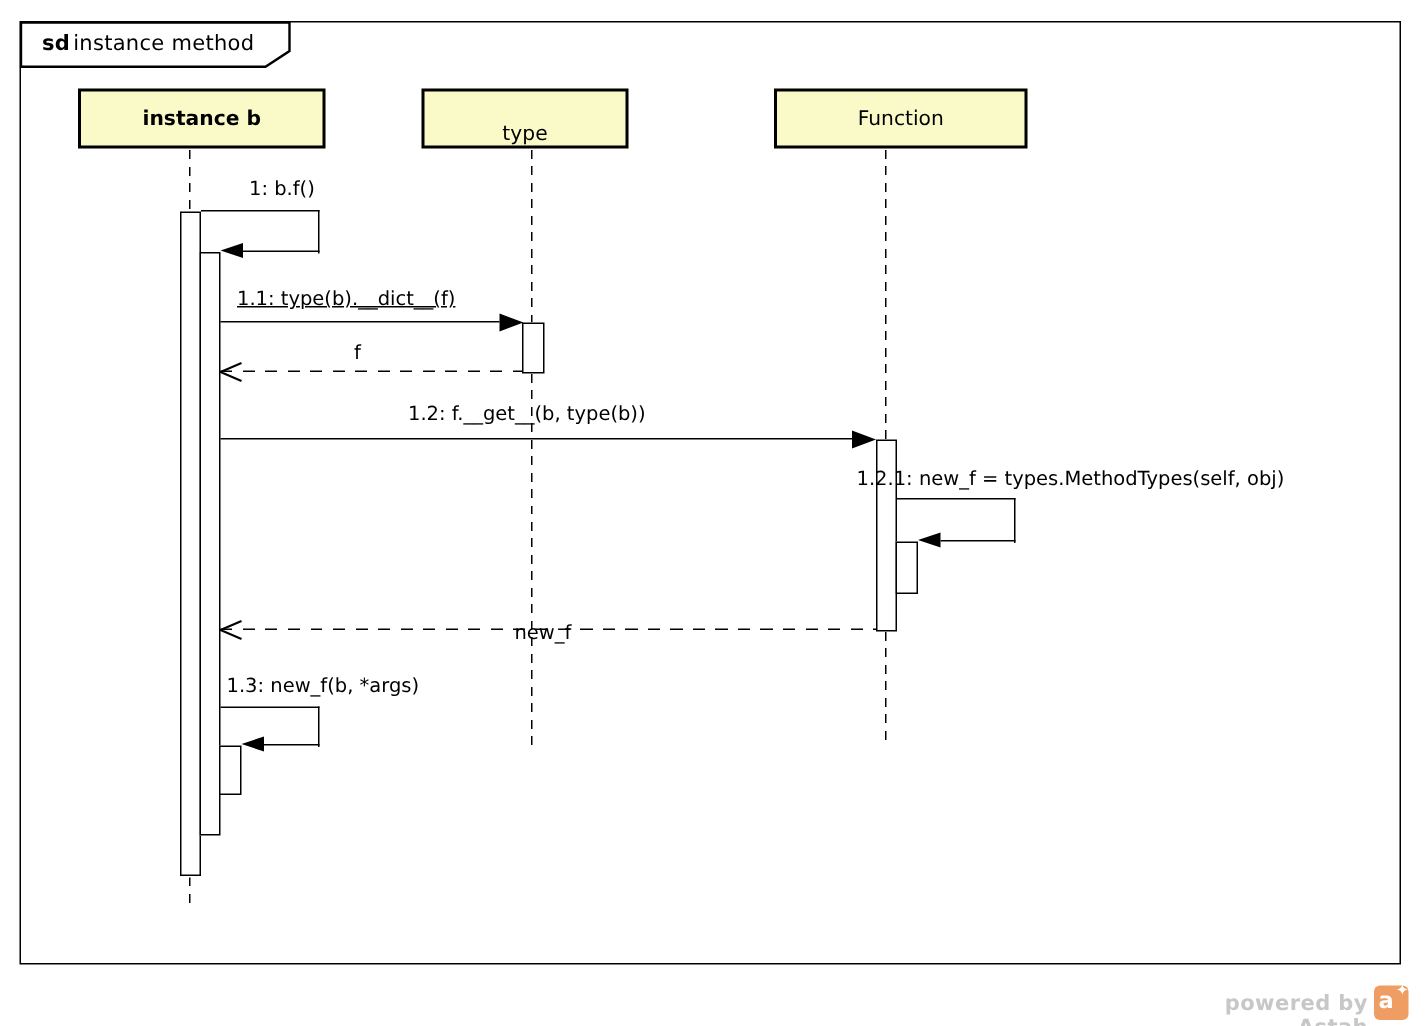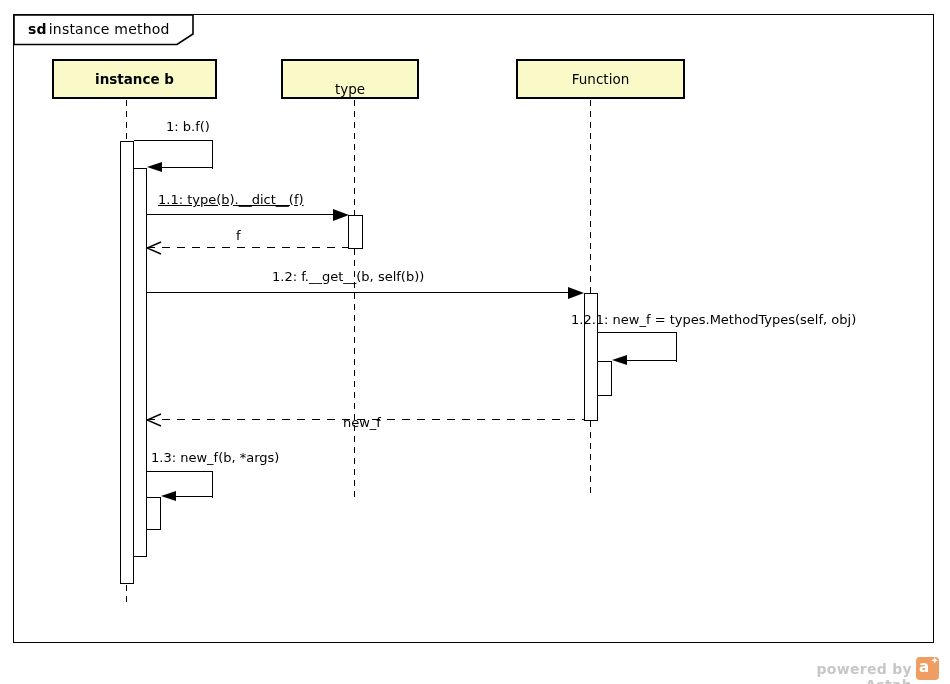--- a/index.html
+++ b/index.html
@@ -118,21 +118,21 @@
 <div class="msg-label" style="left:158px;top:192px;text-decoration:underline;">1.1: type(b).__dict__(f)</div>
 <div class="seg-h" style="left:147px;top:214px;width:186px;"></div>
 <div class="arrow-right" style="left:333px;top:209px;"></div>
 
 <div class="msg-label" style="left:236px;top:228px;">f</div>
 <div class="dash-h" style="left:147px;top:247px;width:201px;"></div>
 <svg class="abs" style="left:146px;top:241px;" width="16" height="14">
   <path d="M15,1 L1,7 L15,13" fill="none" stroke="#000" stroke-width="1.4"></path>
 </svg>
 
-<div class="msg-label" style="left:272px;top:269px;">1.2: f.__get__(b, self(b))</div>
+<div class="msg-label" style="left:272px;top:269px;">1.2: f.__get__(b, type(b))</div>
 <div class="seg-h" style="left:147px;top:292px;width:421px;"></div>
 <div class="arrow-right" style="left:568px;top:287px;"></div>
 
 <div class="msg-label" style="left:571px;top:312px;text-align:right;">1.2.1: new_f = types.MethodTypes(self, obj)</div>
 <div class="seg-h" style="left:598px;top:332px;width:79px;"></div>
 <div class="seg-v" style="left:676px;top:332px;height:30px;"></div>
 <div class="seg-h" style="left:627px;top:360px;width:50px;"></div>
 <div class="arrow-left" style="left:612px;top:355px;"></div>
 
 <div class="msg-label" style="left:343px;top:415px;">new_f</div>

